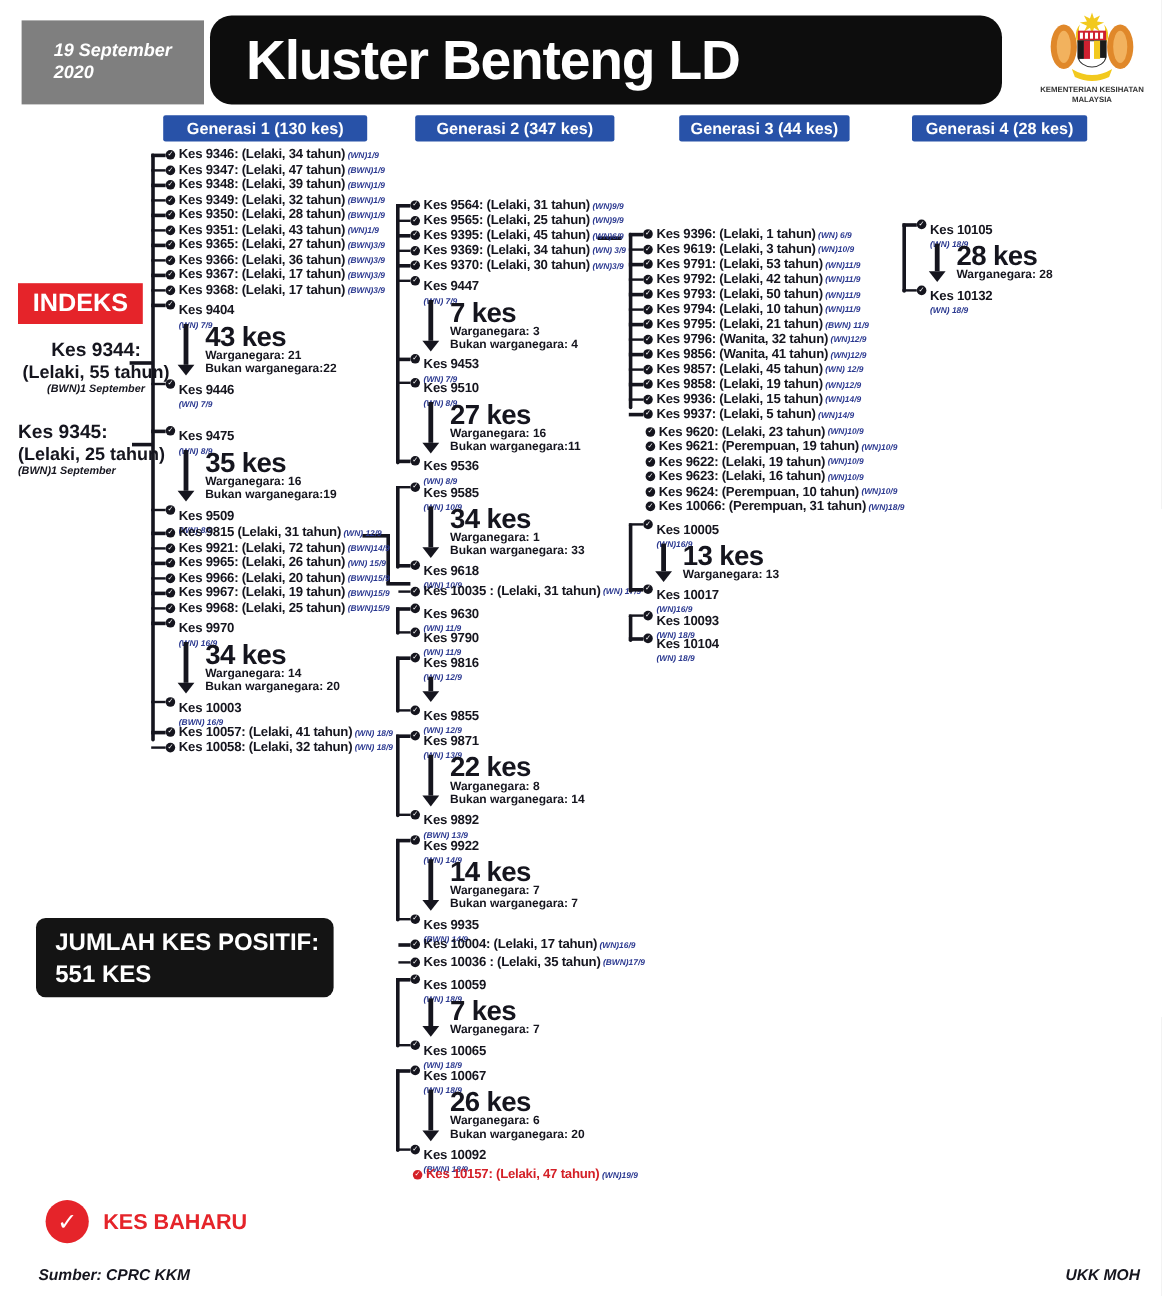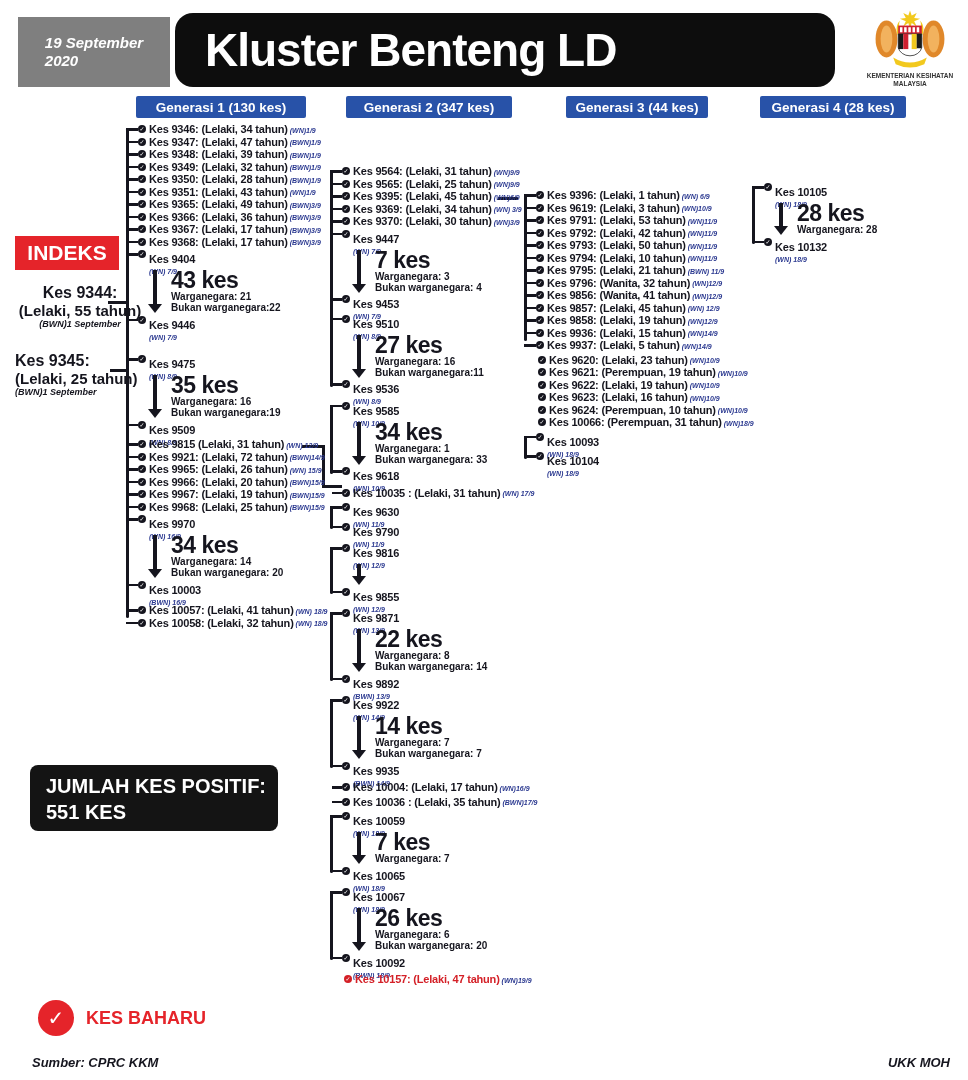--- a/index.html
+++ b/index.html
@@ -167,21 +167,21 @@
           <span class="lbl">Kes 9350: (Lelaki, 28 tahun)</span>
           <span class="tag">(BWN)1/9</span>
         </div>
         <div class="row case">
           <span class="dot"></span>
           <span class="lbl">Kes 9351: (Lelaki, 43 tahun)</span>
           <span class="tag">(WN)1/9</span>
         </div>
         <div class="row case">
           <span class="dot"></span>
-          <span class="lbl">Kes 9365: (Lelaki, 49 tahun)</span>
+          <span class="lbl">Kes 9365: (Lelaki, 27 tahun)</span>
           <span class="tag">(BWN)3/9</span>
         </div>
         <div class="row case">
           <span class="dot"></span>
           <span class="lbl">Kes 9366: (Lelaki, 36 tahun)</span>
           <span class="tag">(BWN)3/9</span>
         </div>
         <div class="row case">
           <span class="dot"></span>
           <span class="lbl">Kes 9367: (Lelaki, 17 tahun)</span>
@@ -536,20 +536,34 @@
         <div class="row case">
           <span class="dot"></span>
           <span class="lbl">Kes 9624: (Perempuan, 10 tahun)</span>
           <span class="tag">(WN)10/9</span>
         </div>
         <div class="row case">
           <span class="dot"></span>
           <span class="lbl">Kes 10066: (Perempuan, 31 tahun)</span>
           <span class="tag">(WN)18/9</span>
         </div>
+      </div>
+      <div class="group bracket">
+        <div class="row case tb"><span class="dot"></span><span class="lbl">Kes 10005</span><span class="tag">(WN)16/9</span></div>
+        <div class="row arrow">
+          <div class="ar">
+            <div class="shaft"></div>
+            <div class="head"></div>
+          </div>
+          <div>
+            <div class="count">13 kes</div>
+            <div class="sub">Warganegara: 13</div>
+          </div>
+        </div>
+        <div class="row case tb"><span class="dot"></span><span class="lbl">Kes 10017</span><span class="tag">(WN)16/9</span></div>
       </div>
       <div class="group bracket">
         <div class="row case tb"><span class="dot"></span><span class="lbl">Kes 10093</span><span class="tag">(WN) 18/9</span></div>
         <div class="row case tb"><span class="dot"></span><span class="lbl">Kes 10104</span><span class="tag">(WN) 18/9</span></div>
       </div>
     </div>
   <div class="col" id="col4">
       <div class="group bracket">
         <div class="row case tb"><span class="dot"></span><span class="lbl">Kes 10105</span><span class="tag">(WN) 18/9</span></div>
         <div class="row arrow">

